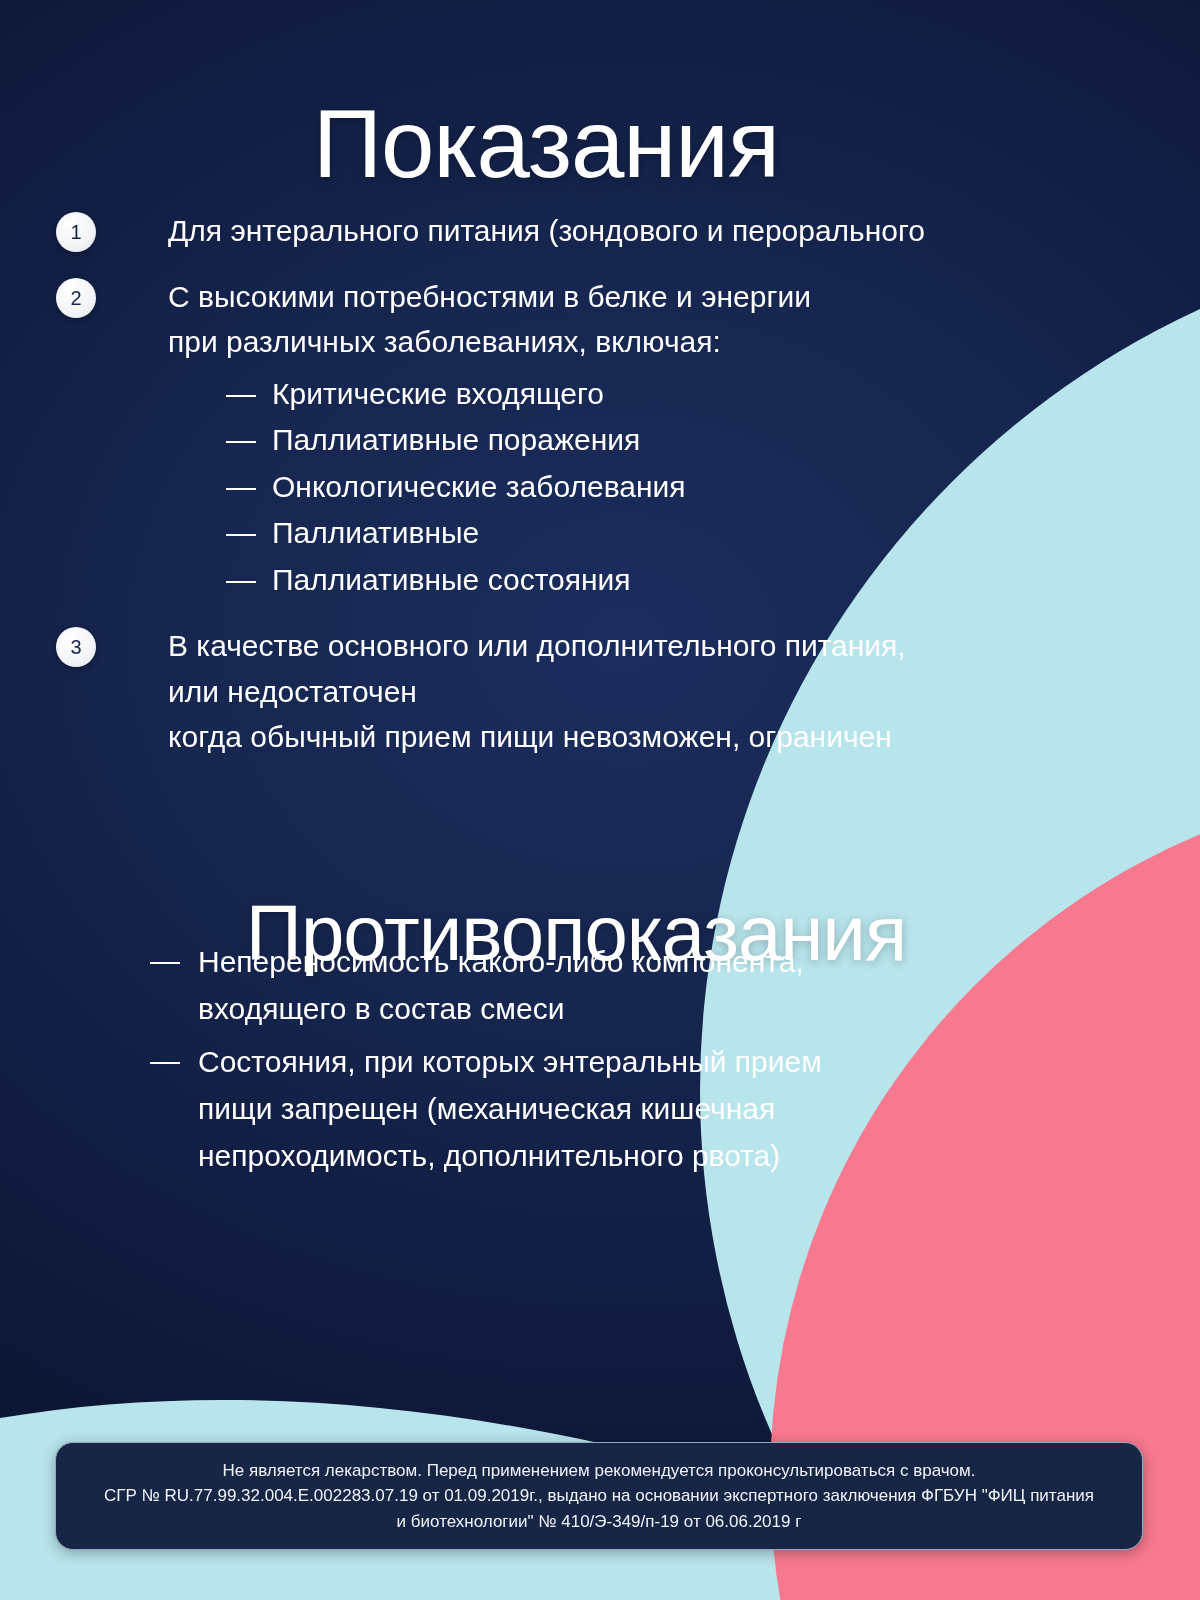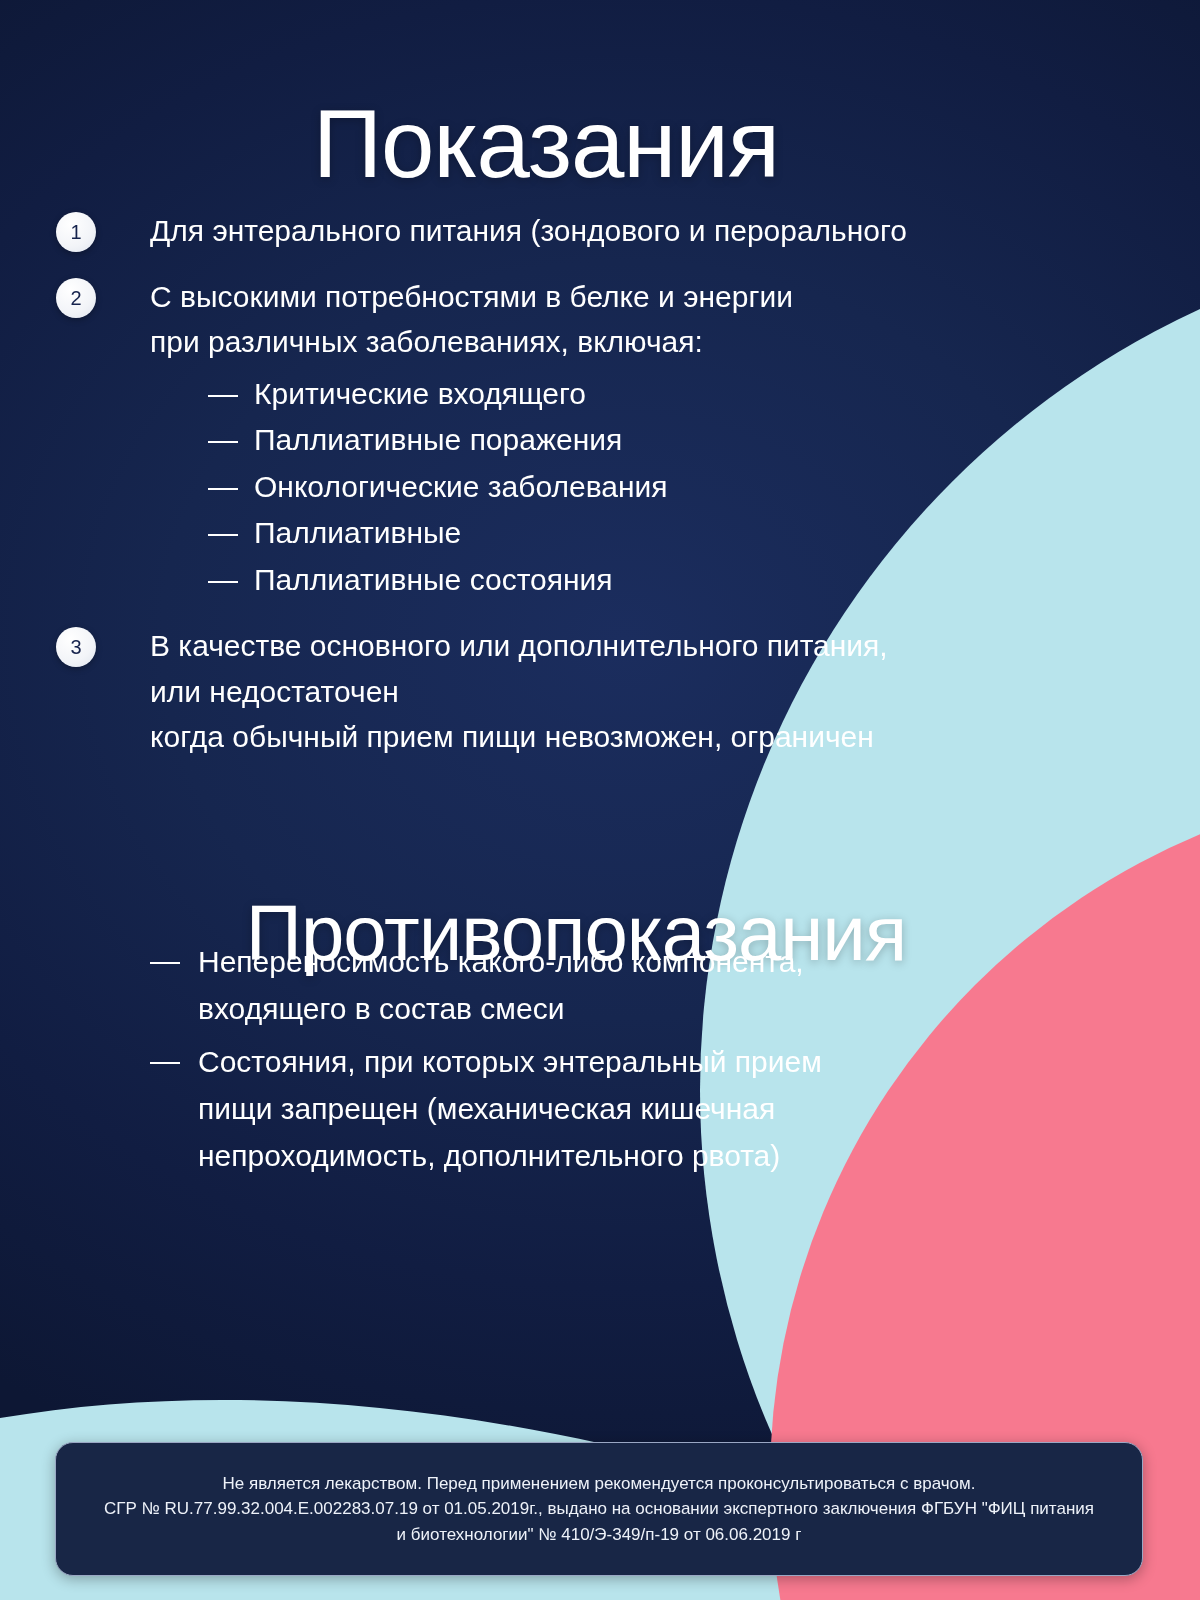--- a/index.html
+++ b/index.html
@@ -76,21 +76,21 @@
     border-radius: 50%;
     background: radial-gradient(circle at 36% 30%, #ffffff 0%, #f2f4f8 60%, #dfe4ee 100%);
     color: #16234d;
     font-size: 20px;
     line-height: 40px;
     text-align: center;
     margin-top: 4px;
     box-shadow: 0 2px 6px rgba(0,0,0,0.28);
   }
   .num-text {
-    margin-left: 54px;
+    margin-left: 72px;
     color: #ffffff;
     font-size: 30px;
     line-height: 1.52;
     font-weight: 400;
     max-width: 880px;
   }
   .num-text .ln { display: block; }
 
   
   .sub-list {
@@ -144,21 +144,21 @@
     max-width: 760px;
   }
   .contra-text .ln { display: block; }
 
   
   .footer-box {
     position: absolute;
     left: 55px;
     top: 1442px;
     width: 1088px;
-    height: 134px;
+    height: 108px;
     box-sizing: border-box;
     background: #182646;
     border: 1.5px solid #9aa7c4;
     border-radius: 18px;
     z-index: 8;
     display: flex;
     flex-direction: column;
     align-items: center;
     justify-content: center;
     box-shadow: 0 3px 14px rgba(0,0,0,0.3);
@@ -261,17 +261,17 @@
           <span class="ln">Состояния, при которых энтеральный прием</span>
           <span class="ln">пищи запрещен (механическая кишечная</span>
           <span class="ln">непроходимость, дополнительного рвота)</span>
         </span>
       </li>
     </ul>
   </div>
 
   <div class="footer-box">
     <div class="footer-line">Не является лекарством. Перед применением рекомендуется проконсультироваться с врачом.</div>
-    <div class="footer-line">СГР № RU.77.99.32.004.Е.002283.07.19 от 01.05.2019г., выдано на основании экспертного заключения ФГБУН "ФИЦ питания</div>
+    <div class="footer-line">СГР № RU.77.99.32.004.Е.002283.07.19 от 01.09.2019г., выдано на основании экспертного заключения ФГБУН "ФИЦ питания</div>
     <div class="footer-line">и биотехнологии" № 410/Э-349/п-19 от 06.06.2019 г</div>
   </div>
 
 </div>
 
 </body></html>

